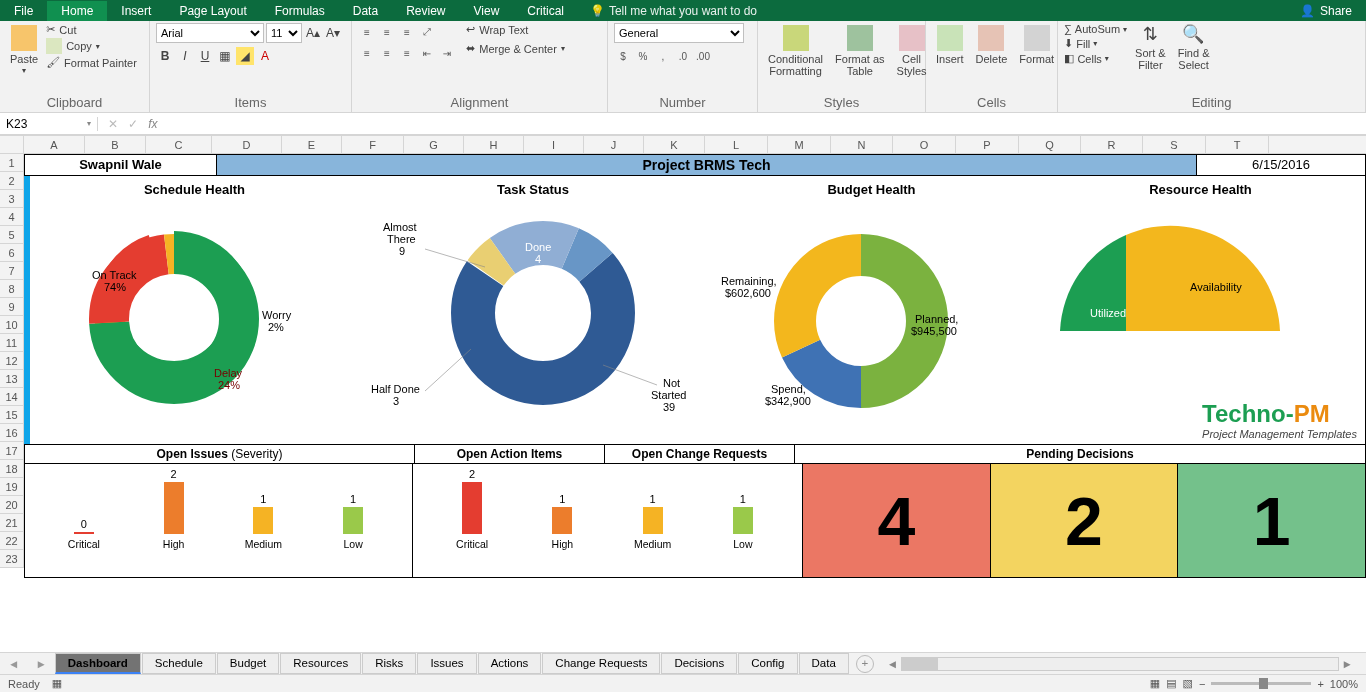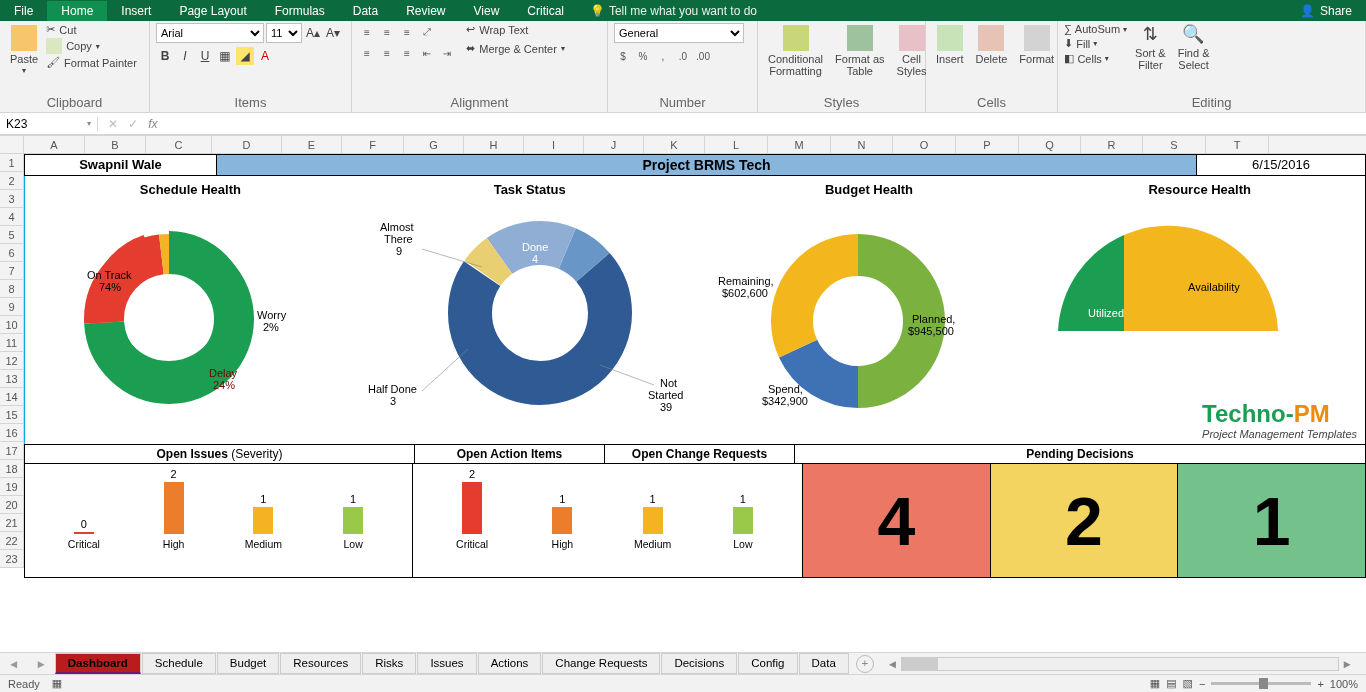--- a/index.html
+++ b/index.html
@@ -51,21 +51,21 @@
 .rowhdrs{position:absolute;top:18px;left:0;width:24px;}
 .rh{height:18px;border-bottom:1px solid #d5d5d5;border-right:1px solid #d5d5d5;background:#f3f3f3;font-size:11px;color:#555;text-align:center;line-height:18px;}
 .sheet{margin-left:24px;position:relative;}
 
 
 .dash{position:absolute;top:0;left:0;right:0;}
 .hdr-row{display:flex;height:22px;border:1px solid #000;}
 .hdr-name{width:192px;background:#fff;border-right:1px solid #000;text-align:center;font-weight:bold;font-size:13px;line-height:20px;}
 .hdr-project{flex:1;background:#88b5db;border-right:1px solid #000;text-align:center;font-weight:bold;font-size:14px;line-height:20px;}
 .hdr-date{width:168px;text-align:center;font-size:13px;line-height:20px;}
-.chart-row{display:flex;height:268px;border-left:1px solid #0ea5e9;border-right:1px solid #000;}
+.chart-row{display:flex;height:268px;border-left:6px solid #0ea5e9;border-right:1px solid #000;}
 .cbox{flex:1;position:relative;padding:6px 4px;}
 .ctitle{text-align:center;font-weight:bold;font-size:13px;margin-bottom:4px;}
 .mid-row{display:flex;height:20px;border:1px solid #000;}
 .mid-cell{text-align:center;font-size:12px;line-height:18px;border-right:1px solid #000;}
 .mid-cell b{font-weight:bold;}
 .bot-row{display:flex;height:114px;border-left:1px solid #000;border-right:1px solid #000;border-bottom:1px solid #000;}
 .bar-box{border-right:1px solid #000;position:relative;}
 .big-box{flex:1;display:flex;align-items:center;justify-content:center;font-size:68px;font-weight:900;border-right:1px solid #000;}
 .big-box:last-child{border-right:none;}
 
@@ -78,21 +78,21 @@
 .logo{position:absolute;right:8px;bottom:4px;text-align:left;}
 .logo-main{font-size:24px;font-weight:bold;}
 .logo-main .t1{color:#1c9e52;}
 .logo-main .t2{color:#eb8b0f;}
 .logo-sub{font-size:11px;font-style:italic;color:#444;}
 
 
 .tabs-row{position:absolute;bottom:18px;left:0;right:0;height:22px;background:#f2f2f2;border-top:1px solid #d5d5d5;display:flex;align-items:center;font-size:11.5px;}
 .nav-arr{padding:0 8px;color:#999;}
 .sheettab{padding:3px 12px;background:#eee;border:1px solid #ccc;margin-right:1px;cursor:pointer;}
-.sheettab.active{background:#b91c1c;border-bottom:2px solid #701a75;font-weight:bold;}
+.sheettab.active{background:#737373;border-bottom:2px solid #3b82f6;font-weight:bold;}
 .newtab{width:18px;height:18px;border:1px solid #bbb;border-radius:50%;text-align:center;line-height:15px;margin-left:6px;color:#888;}
 .hscroll{flex:1;margin:0 10px;display:flex;align-items:center;}
 .hscroll .track{flex:1;height:14px;background:#eee;border:1px solid #ccc;position:relative;}
 .hscroll .thumb{position:absolute;left:0;top:0;width:36px;height:12px;background:#ccc;}
 
 
 .status{position:absolute;bottom:0;left:0;right:0;height:18px;background:#f2f2f2;border-top:1px solid #d5d5d5;display:flex;align-items:center;font-size:11px;color:#555;padding:0 8px;gap:12px;}
 .status .zoom{margin-left:auto;display:flex;align-items:center;gap:6px;}
 .slider{width:100px;height:3px;background:#bbb;position:relative;}
 .slider .knob{position:absolute;left:48px;top:-4px;width:9px;height:11px;background:#888;}

